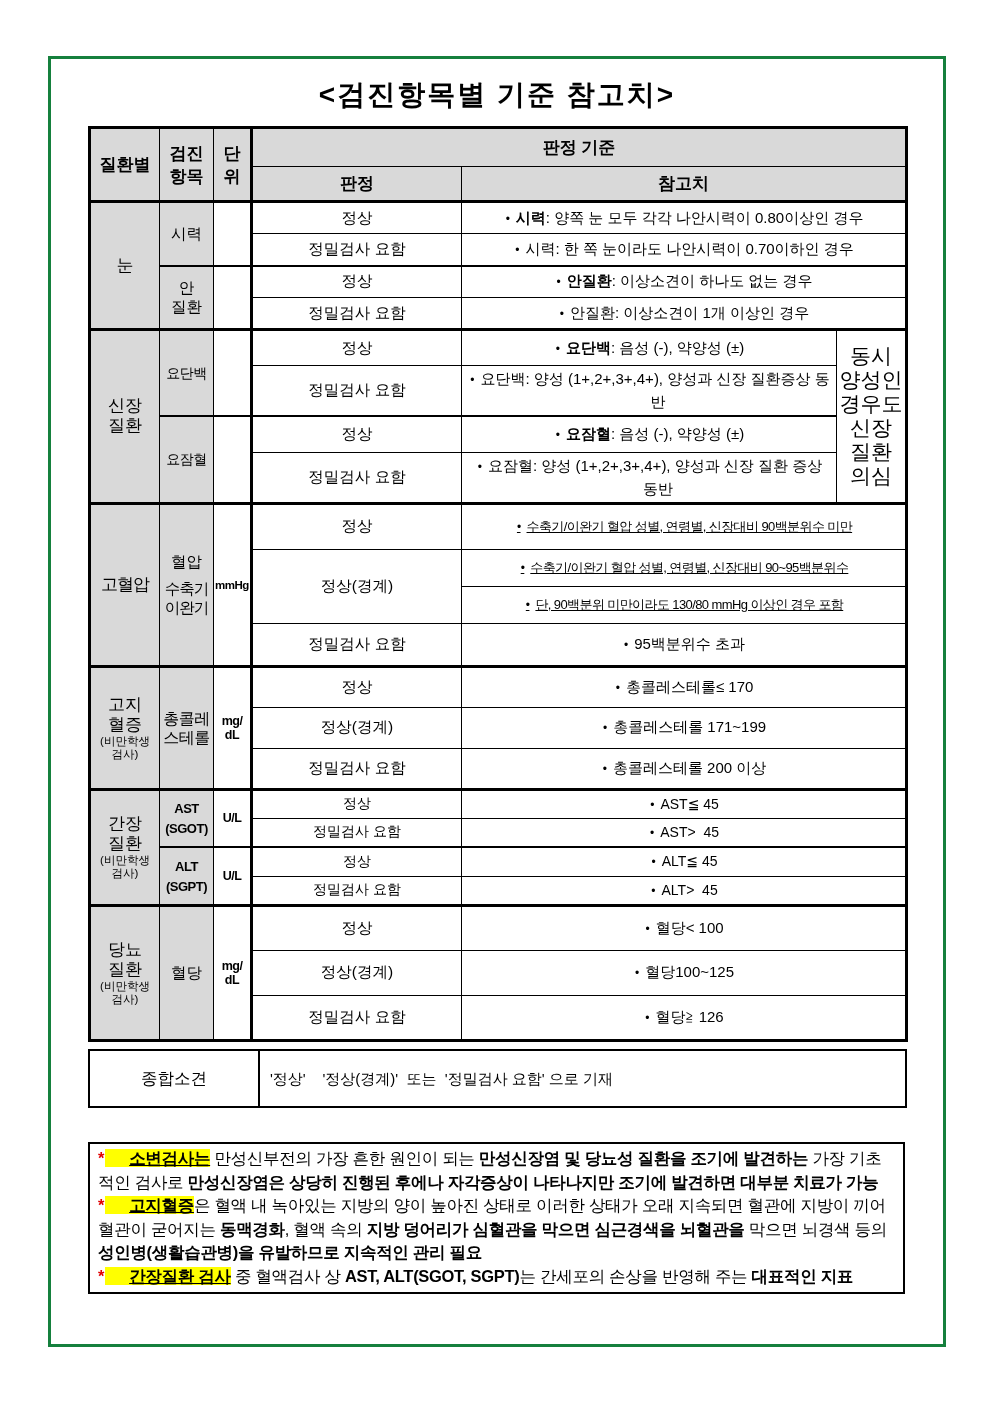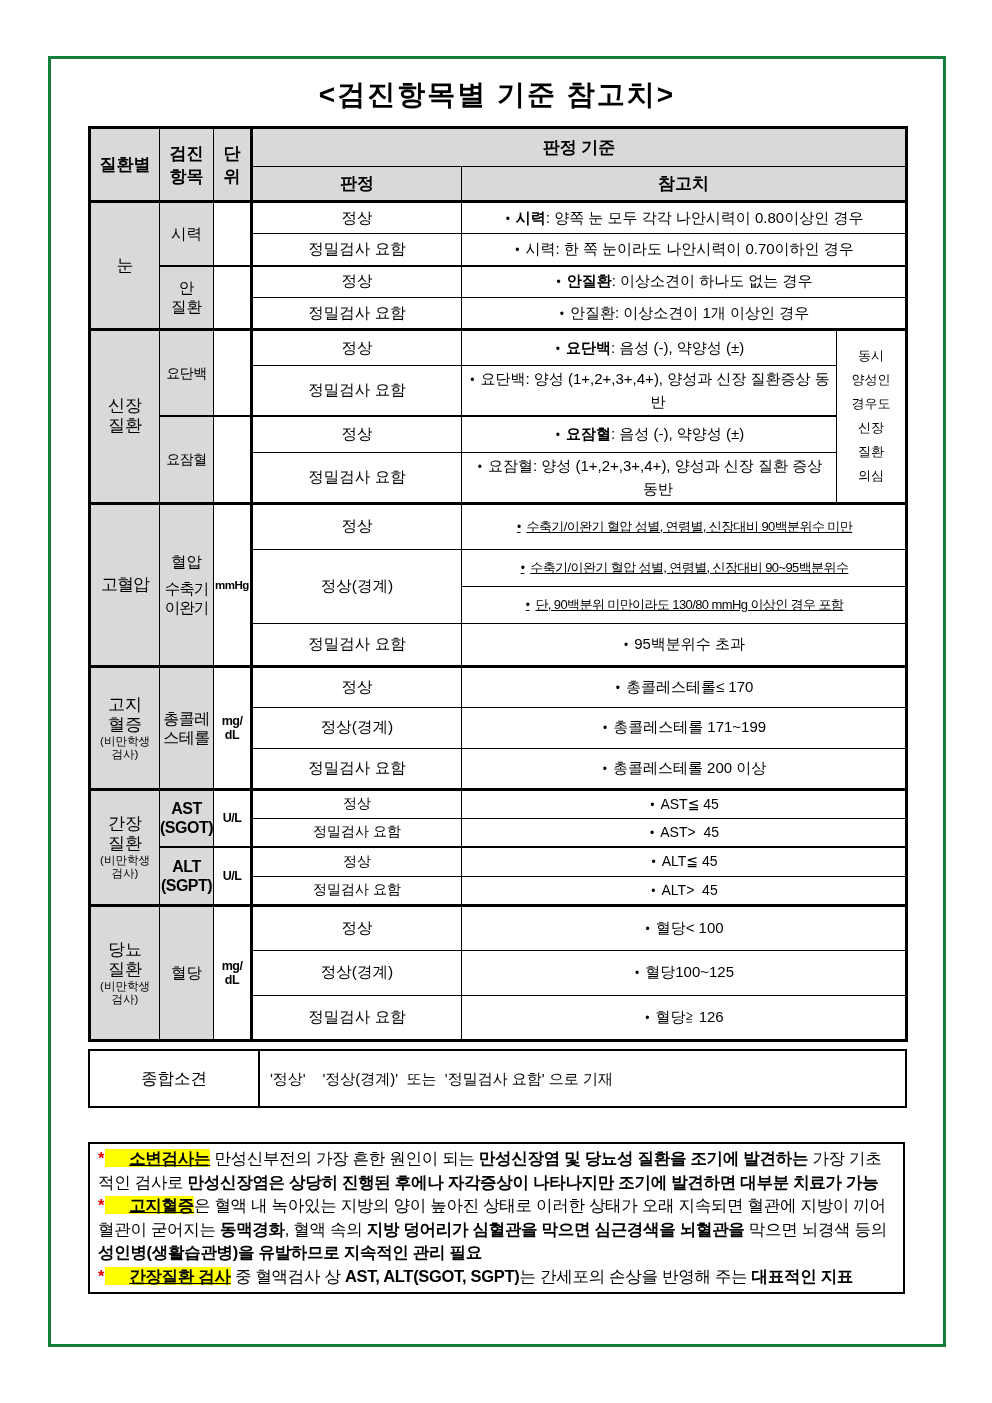--- a/index.html
+++ b/index.html
@@ -13,31 +13,31 @@
   table.main { position:absolute; top:67px; left:37px; width:817px;
                border-collapse:collapse; table-layout:fixed; border:3px solid #000; }
   table.main th, table.main td { border:1.5px solid #000; vertical-align:middle; overflow:hidden; }
   .gray { background:#d9d9d9; }
   th { font-size:17px; font-weight:bold; text-align:center; }
   tr.hr1 { height:39px; } tr.hr2 { height:35px; }
 
   td.dis { text-align:center; font-size:17px; line-height:20px; background:#d9d9d9; }
   td.dis .small { font-size:11.5px; line-height:13px; display:block; }
   td.exam { text-align:center; font-size:15.5px; line-height:19px; background:#d9d9d9; }
-  td.exam .lat { font-size:16px; font-weight:bold; letter-spacing:-0.5px; }
+  td.exam .lat { font-size:13px; font-weight:bold; letter-spacing:-0.5px; }
   td.unit { text-align:center; font-size:12.5px; font-weight:bold; line-height:14px; letter-spacing:-0.5px; border-right:3px solid #000 !important; }
   th.unit { border-right:3px solid #000 !important; }
   td.j { text-align:center; font-size:15.5px; }
   td.ref { text-align:left; font-size:15px; }
   td.ref .txt { padding:2px 6px 2px 24px; text-indent:-16px; line-height:22px; white-space:pre-wrap;text-align:center; }
   .bullet { font-size:12px; padding-right:6px; }
   .term { font-weight:bold; }
   td.ref.cond { font-size:13px; letter-spacing:-0.6px; }
   td.ref.cond .txt { white-space:nowrap;text-decoration:underline; }
-  td.side { text-align:center; font-size:13px; line-height:24px; }
+  td.side { text-align:center; font-size:21px; line-height:24px; }
 
   tr.sec td { border-top:3px solid #000; }
   tr.item td { border-top:2.5px solid #000; }
   tr.dotrow td { border-top:1.6px dotted #000; }
 
   tr.h32{height:32px} tr.h36{height:36px} tr.h48{height:48px} tr.h46{height:46px}
   tr.h37{height:37px} tr.h43{height:43px} tr.h41{height:41px} tr.h29{height:29px} tr.h45{height:45px}
 
   .bp-exam-gap { margin-bottom:8px; }
 

